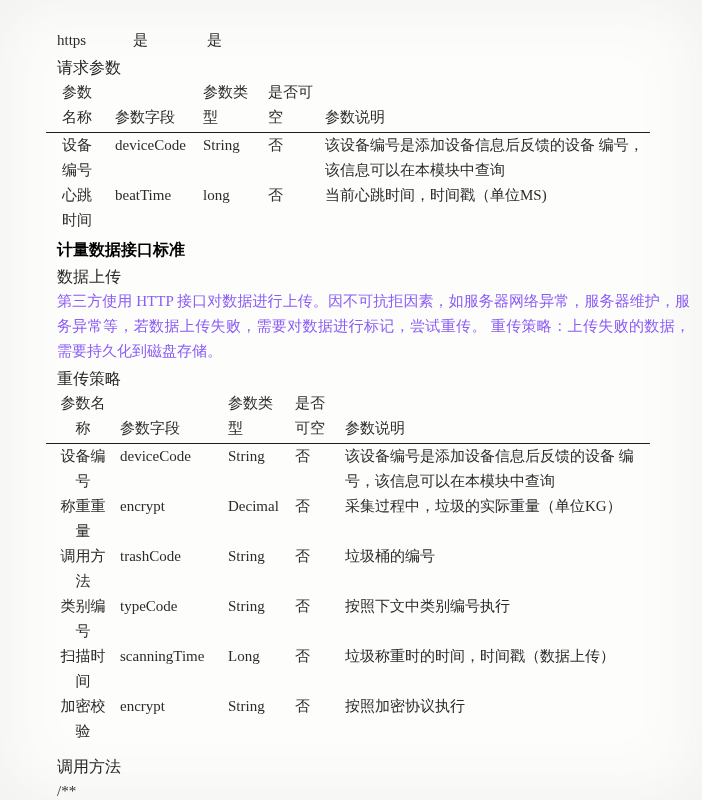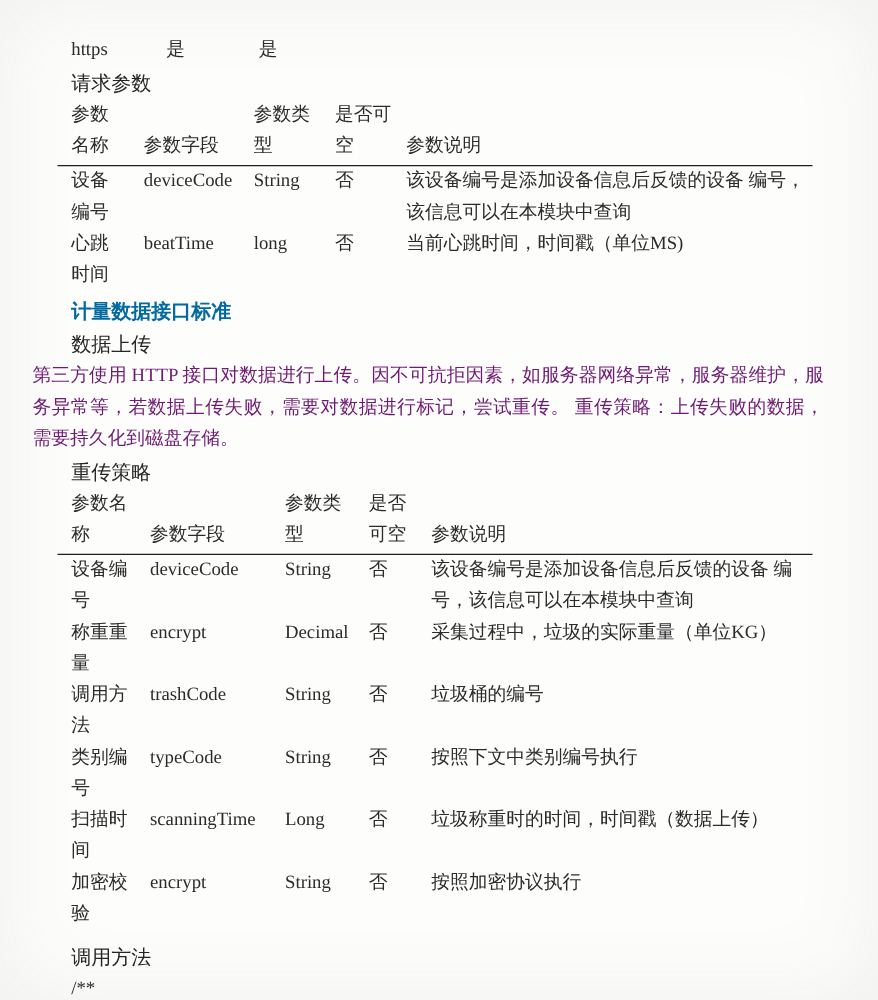--- a/index.html
+++ b/index.html
@@ -23,43 +23,43 @@
 
   .h-italic {
     margin:2px 0 0 57px;
     font-size:16px;
     color:#262626;
   }
   .h-bold {
     margin:4px 0 0 57px;
     font-weight:bold;
     font-size:16px;
-    color:#0369a1;
+    color:#000000;
   }
   .para {
-    margin-left:26px;
+    margin-left:57px;
     width:633px;
     text-align:justify;
-    color:#701a75;
+    color:#8b5cf6;
   }
   .code-line { margin-left:57px; }
 
   
   .tbl { margin-left:46px; width:604px; }
   .hdr {
     display:grid;
     align-items:end;
     padding-bottom:2px;
     border-bottom:1.5px solid #1e1e1e;
   }
   .row { display:grid; align-items:start; min-height:50px; }
   .t1 .hdr, .t1 .row { grid-template-columns:69px 88px 65px 57px 1fr; }
   .t2 .hdr, .t2 .row { grid-template-columns:74px 108px 67px 50px 1fr; }
   .td { box-sizing:border-box; }
-  .td.c1 { padding-left:11px; }
+  .td.c1 { padding-left:11px;text-align:center; }
   .t1 .td.c1 { padding-right:18px; }
   .t2 .td.c1 { padding-right:11px; }
   .td.c2 { padding-right:10px; }
   .td.c3 { padding-right:12px; }
   .td.c4 { padding-right:12px; }
   .td.c5 { padding-right:2px; }
   .cm { margin-top:10px; }
 </style>
 </head>
 <body>

